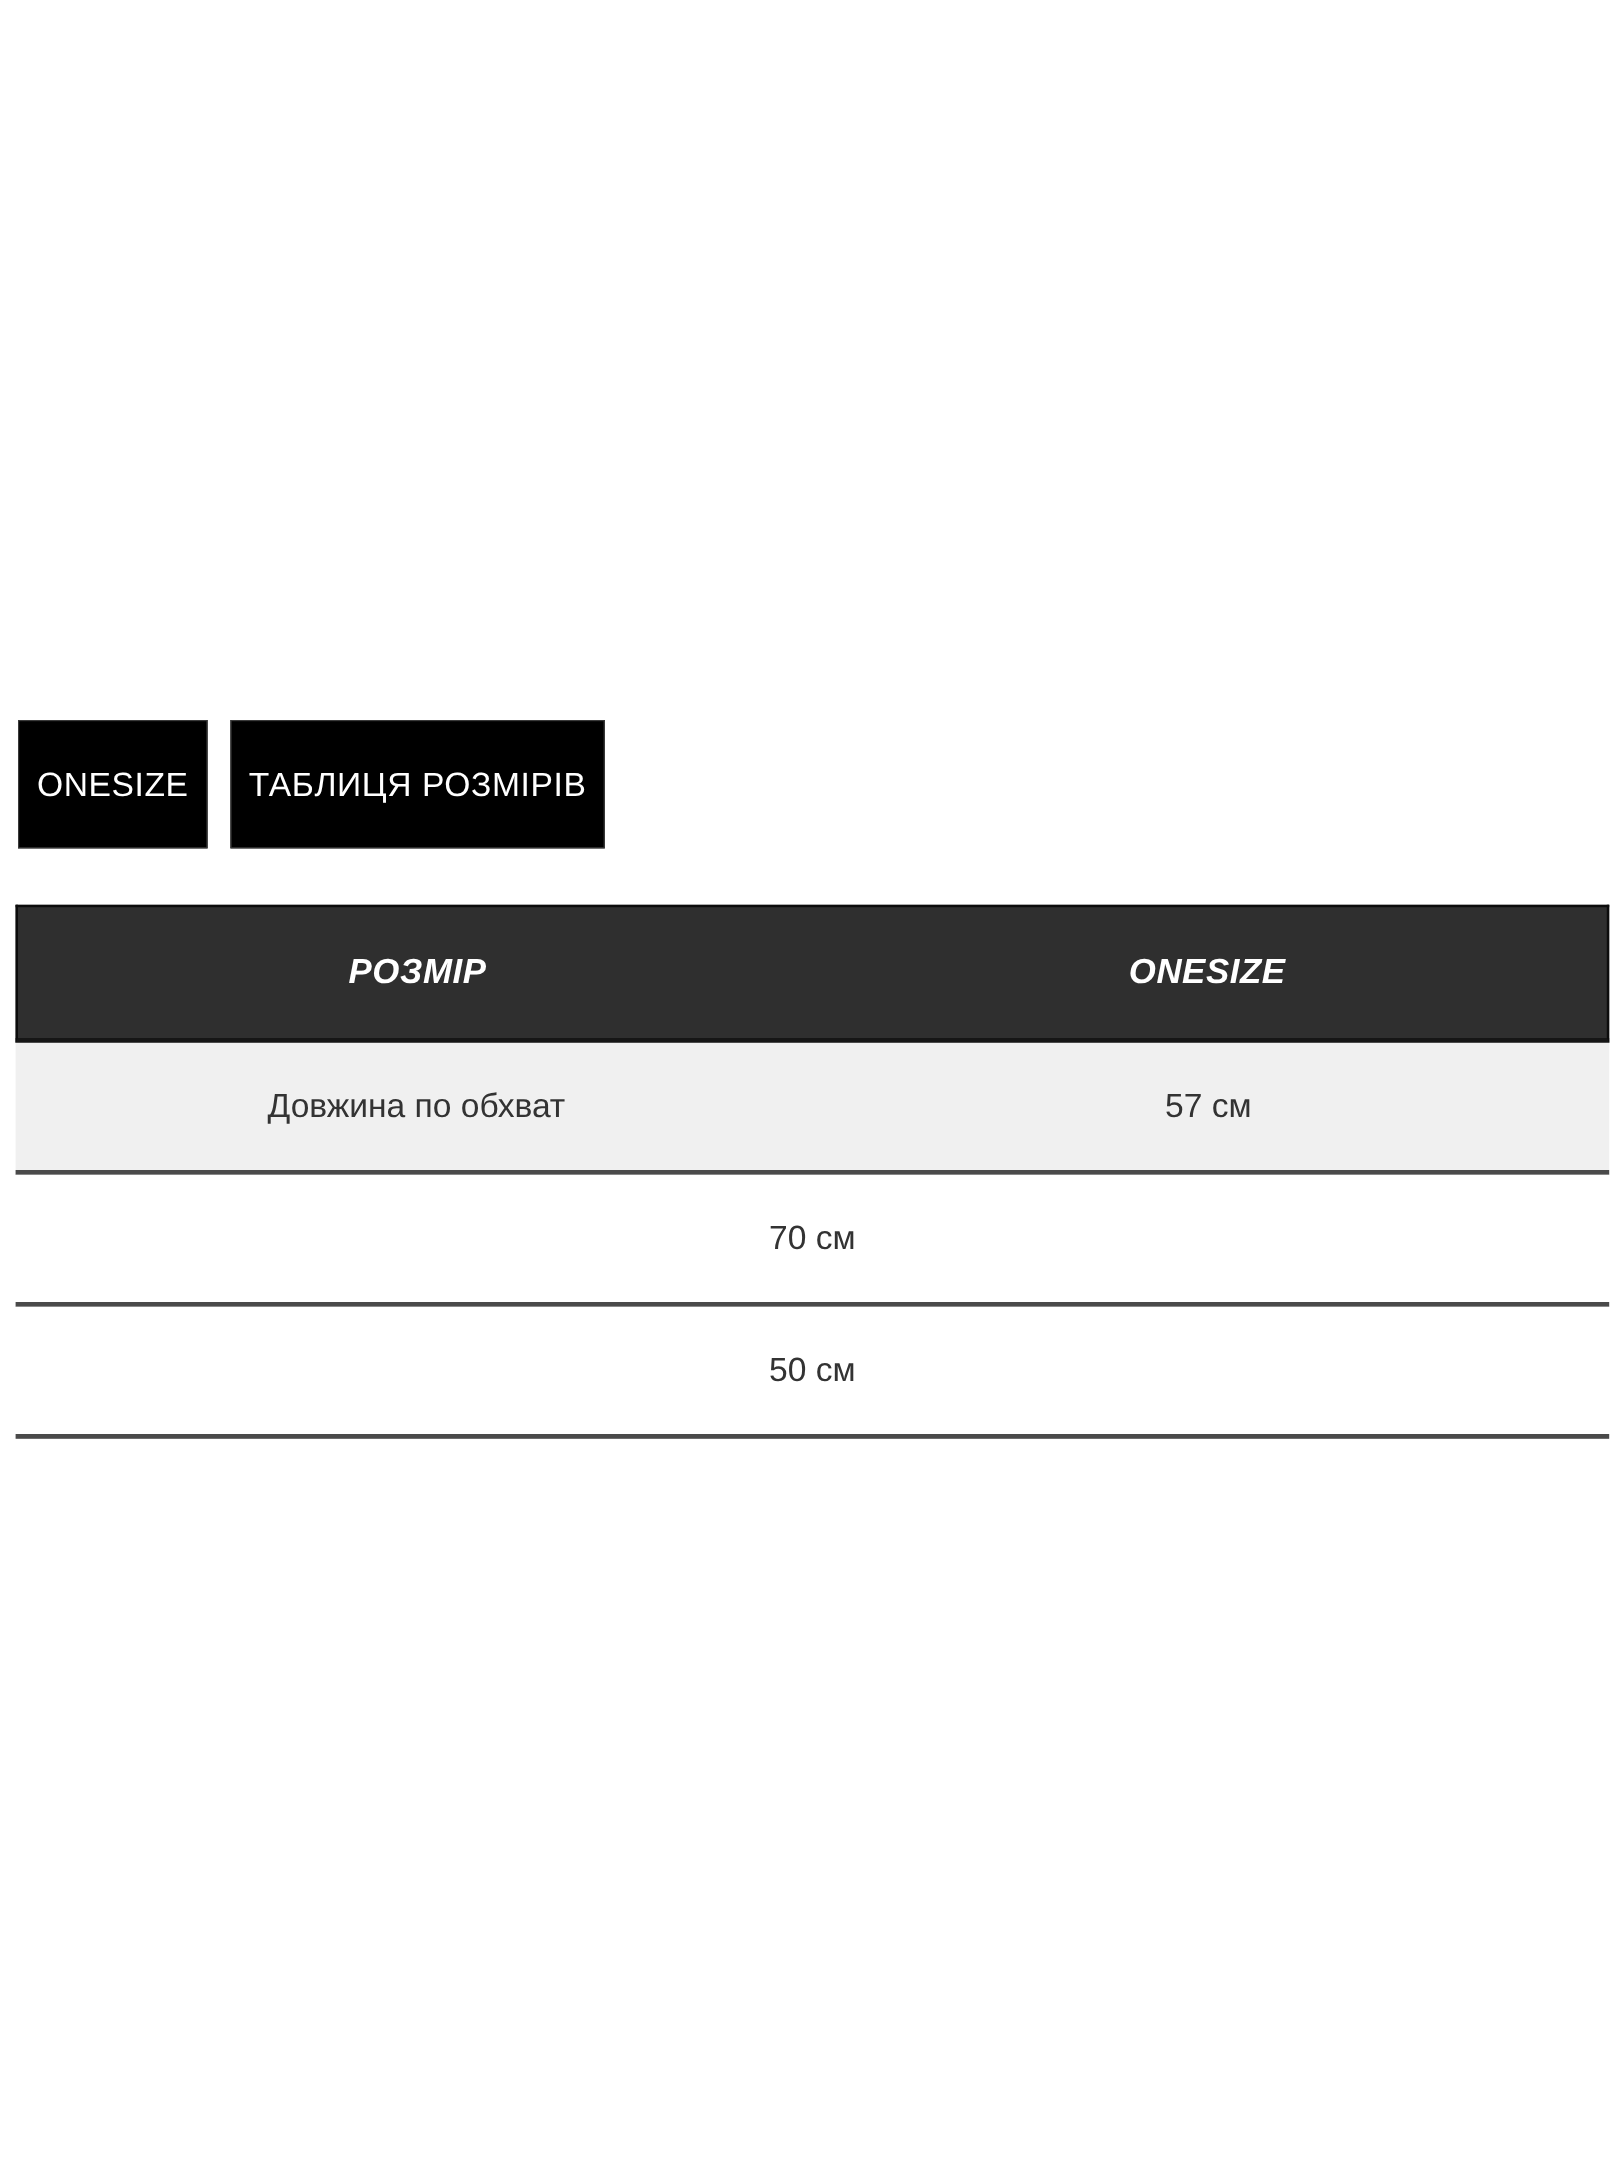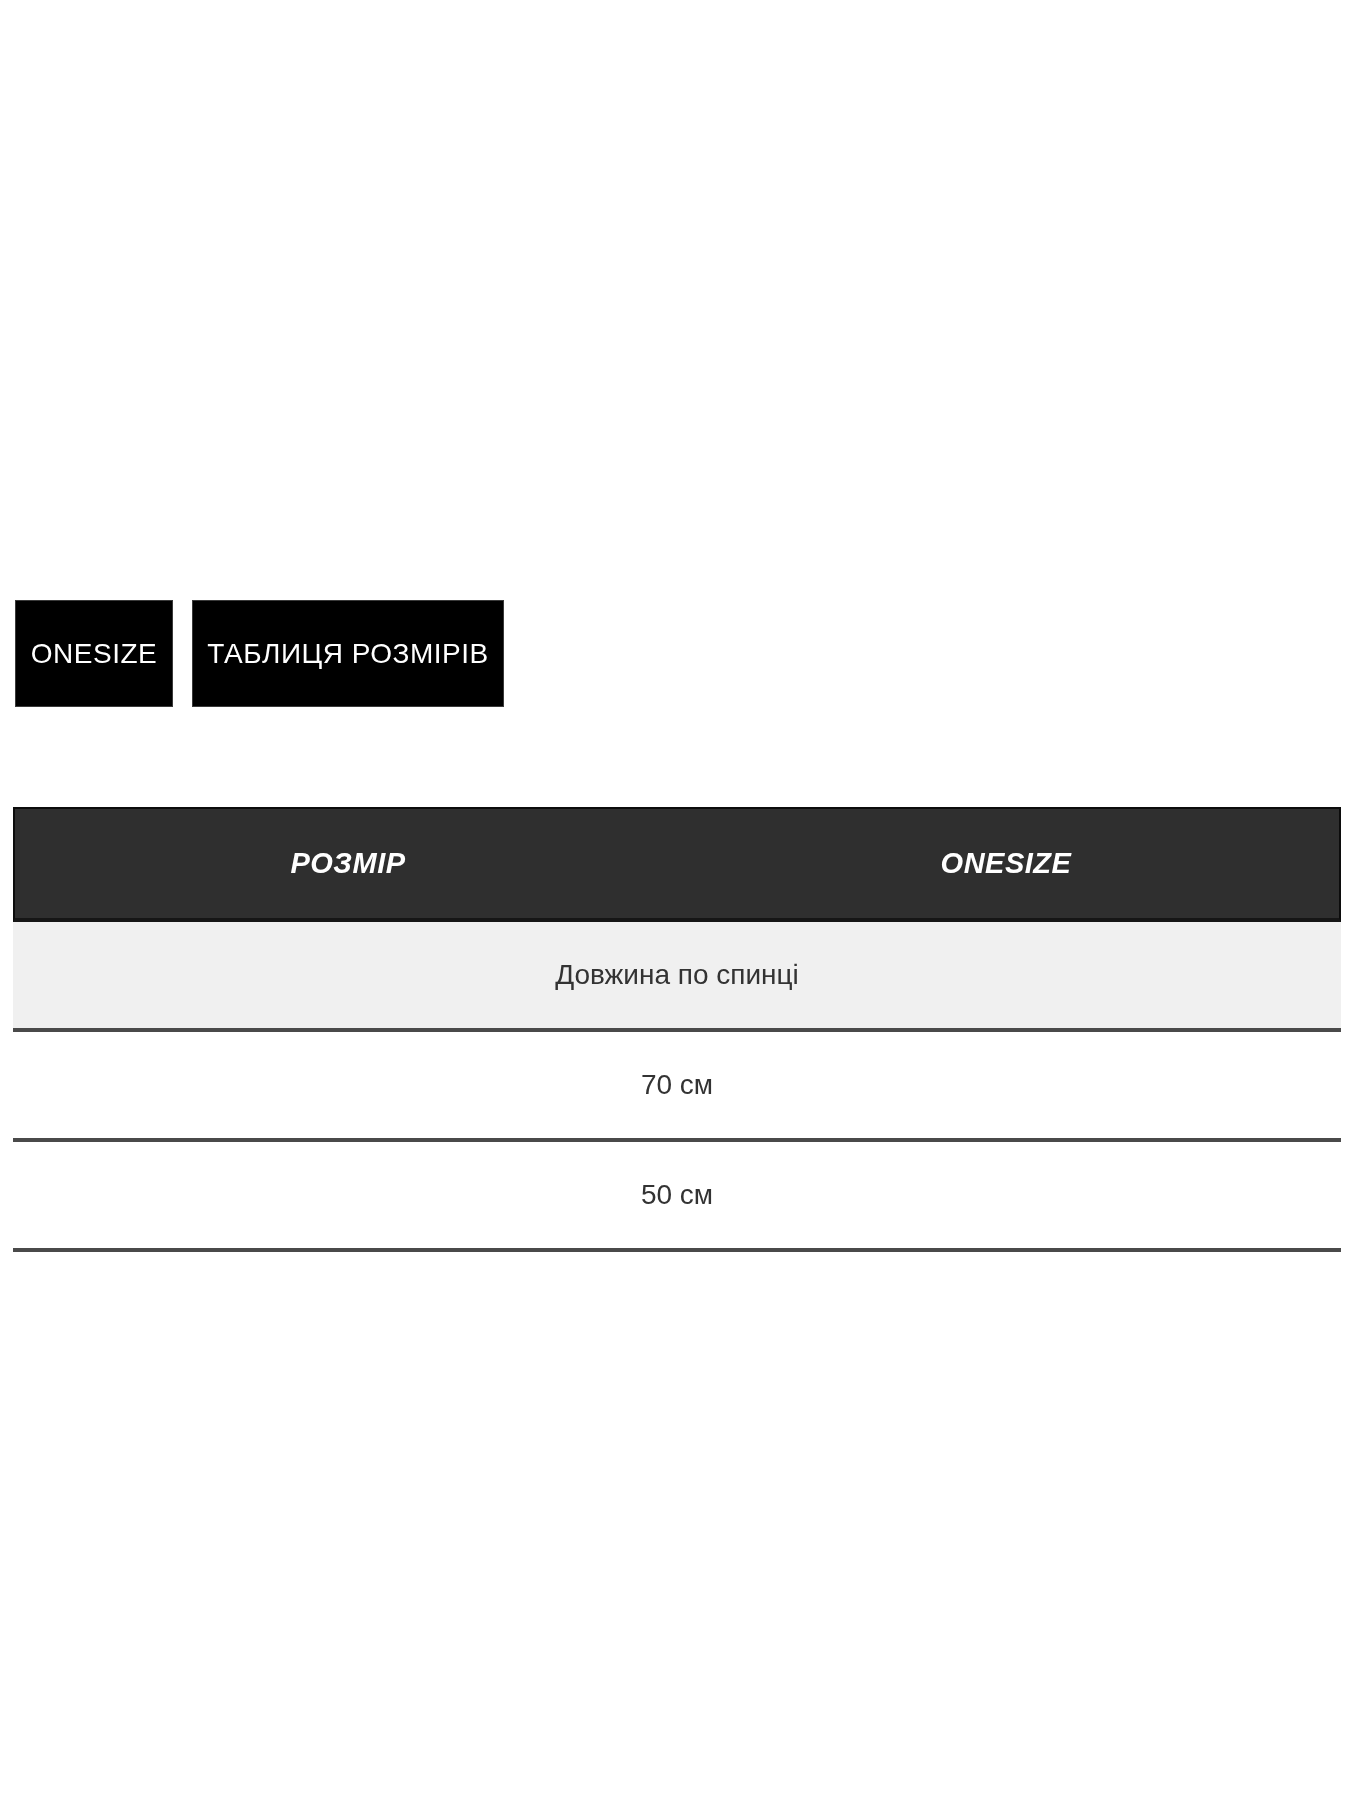--- a/index.html
+++ b/index.html
@@ -33,21 +33,21 @@
     cursor: pointer;
     white-space: nowrap;
   }
   .pill-btn.size   { width: 158px; }
   .pill-btn.chart  { width: 312px; }
 
   
   .size-table {
     position: absolute;
     left: 5px;
-    top: 799px;
+    top: 746px;
     width: 1336px;
   }
   .thead {
     display: flex;
     height: 115px;
     background: #2f2f2f;
     border: 2px solid #0c0c0c;
     border-bottom: 4px solid #161616;
   }
   .thead .cell {
@@ -86,21 +86,22 @@
 </div>
 
 <div class="size-table">
 
   <div class="thead">
     <div class="cell">РОЗМІР</div>
     <div class="cell">ONESIZE</div>
   </div>
 
   <div class="trow alt">
-    <div class="cell">Довжина по спинці</div>
+    <div class="cell">Довжина по обхват</div>
+    <div class="cell">57 см</div>
   </div>
 
   <div class="trow">
     <div class="cell">70 см</div>
   </div>
 
   <div class="trow">
     <div class="cell">50 см</div>
   </div>
 

